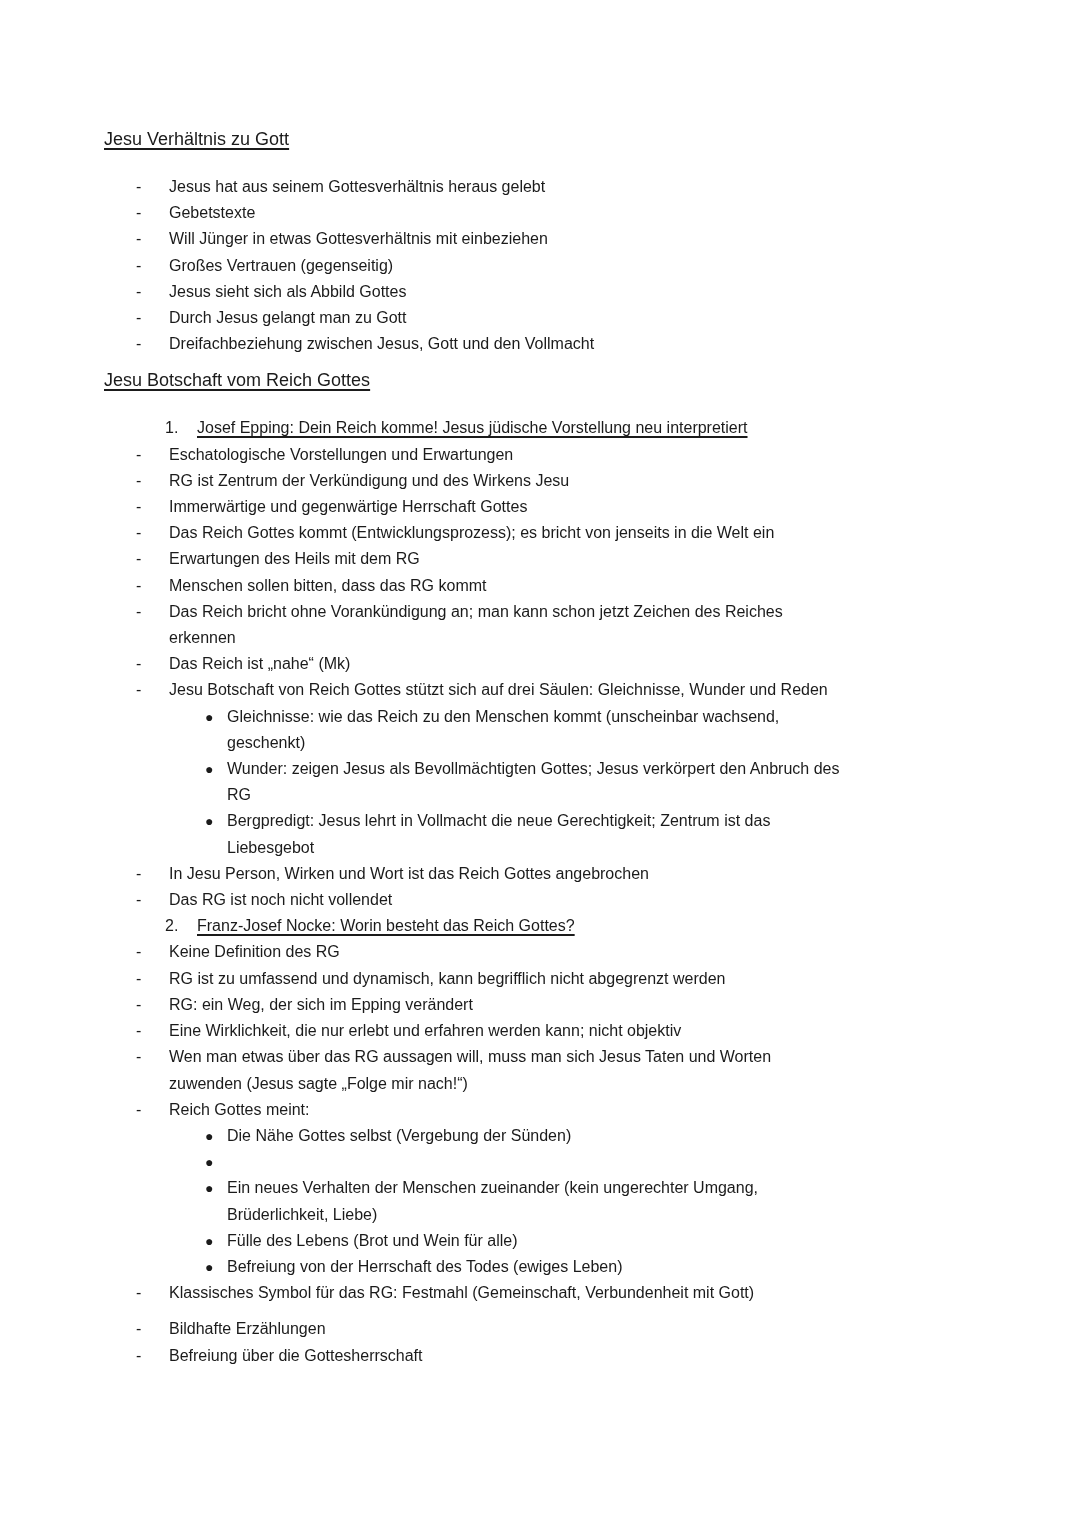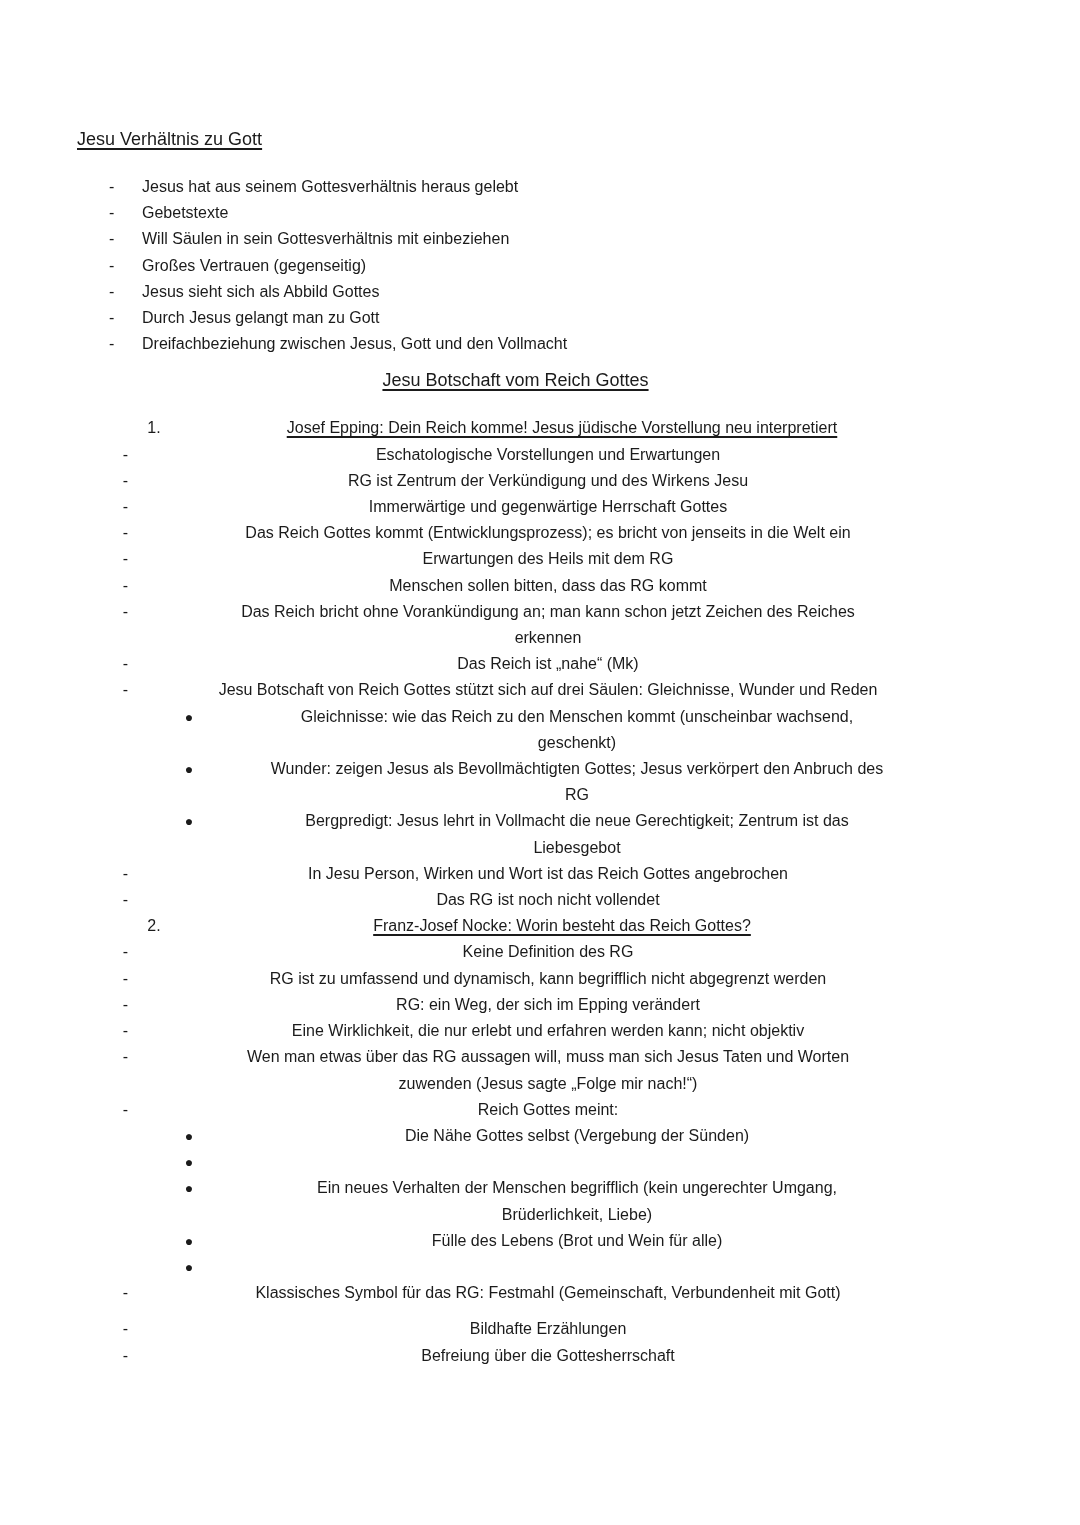--- a/index.html
+++ b/index.html
@@ -8,25 +8,25 @@
     height: 1525px;
     background: #ffffff;
     color: #1b1b1b;
     font-family: "Liberation Sans", sans-serif;
     overflow: hidden;
   }
   .page {
     box-sizing: border-box;
     width: 1080px;
     height: 1497px;
-    padding: 126px 126px 0 77px;
+    padding: 126px 126px 0 104px;
     background: #ffffff;
   }
   .section { margin: 0; }
-  .section + .section { margin-top: 10px; text-align: center; }
+  .section + .section { margin-top: 10px; }
   .heading {
     font-size: 18px;
     font-weight: 400;
     line-height: 26px;
     margin: 0 0 22px 0;
     text-decoration: underline;
     text-underline-offset: 3px;
     text-decoration-thickness: 1.5px;
   }
   ul.doc-list {
@@ -65,21 +65,21 @@
         <li class="dash">
           <span class="marker">-</span>
           <span class="text">Jesus hat aus seinem Gottesverhältnis heraus gelebt</span>
         </li>
         <li class="dash">
           <span class="marker">-</span>
           <span class="text">Gebetstexte</span>
         </li>
         <li class="dash">
           <span class="marker">-</span>
-          <span class="text">Will Säulen in sein Gottesverhältnis mit einbeziehen</span>
+          <span class="text">Will Jünger in etwas Gottesverhältnis mit einbeziehen</span>
         </li>
         <li class="dash">
           <span class="marker">-</span>
           <span class="text">Großes Vertrauen (gegenseitig)</span>
         </li>
         <li class="dash">
           <span class="marker">-</span>
           <span class="text">Jesus sieht sich als Abbild Gottes</span>
         </li>
         <li class="dash">
@@ -191,29 +191,30 @@
         </li>
         <li class="bullet">
           <span class="marker">●</span>
           <span class="text">Die Nähe Gottes selbst (Vergebung der Sünden)</span>
         </li>
         <li class="bullet">
           <span class="marker">●</span>
         </li>
         <li class="bullet">
           <span class="marker">●</span>
-          <span class="text">Ein neues Verhalten der Menschen begrifflich (kein ungerechter Umgang,
+          <span class="text">Ein neues Verhalten der Menschen zueinander (kein ungerechter Umgang,
 Brüderlichkeit, Liebe)</span>
         </li>
         <li class="bullet">
           <span class="marker">●</span>
           <span class="text">Fülle des Lebens (Brot und Wein für alle)</span>
         </li>
         <li class="bullet">
           <span class="marker">●</span>
+          <span class="text">Befreiung von der Herrschaft des Todes (ewiges Leben)</span>
         </li>
         <li class="dash">
           <span class="marker">-</span>
           <span class="text">Klassisches Symbol für das RG: Festmahl (Gemeinschaft, Verbundenheit mit Gott)</span>
         </li>
       </ul>
   </div>
 
   <div class="section">
     <ul class="doc-list">

